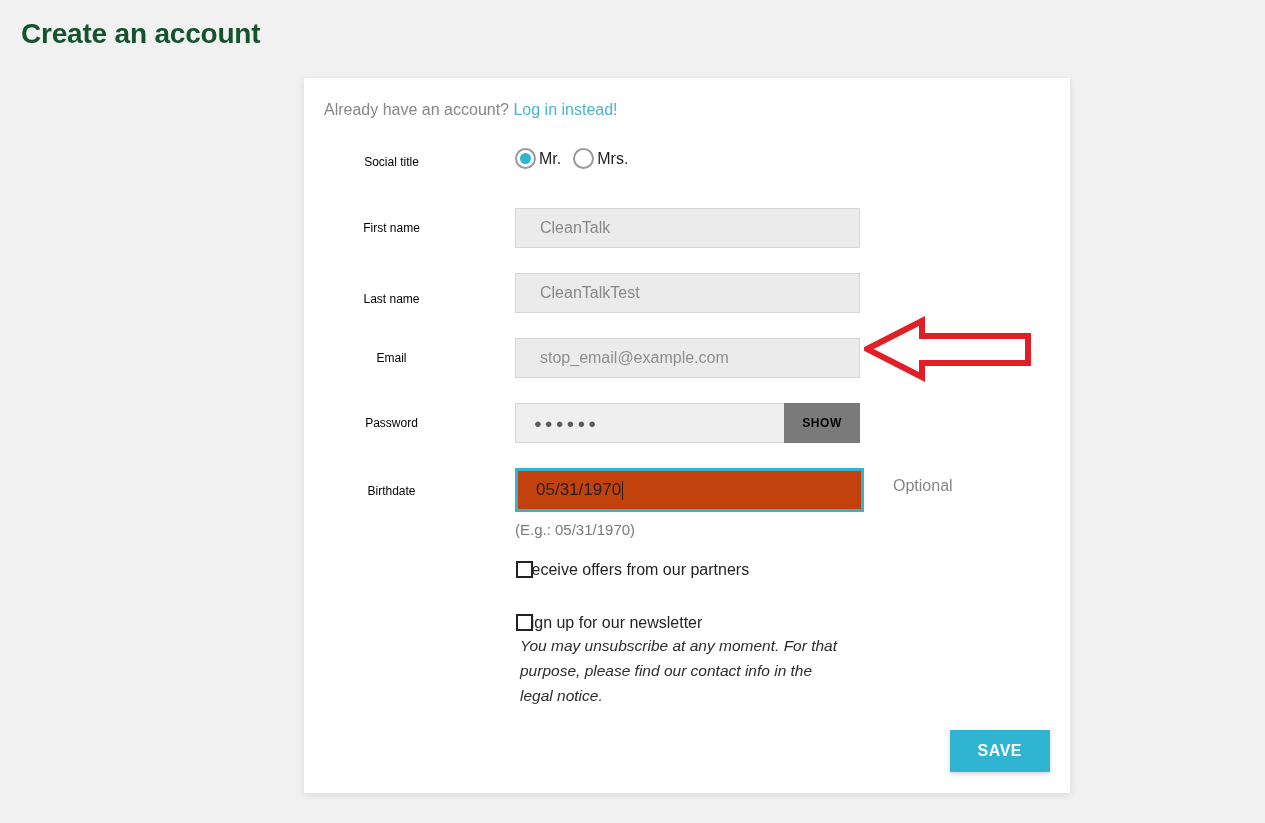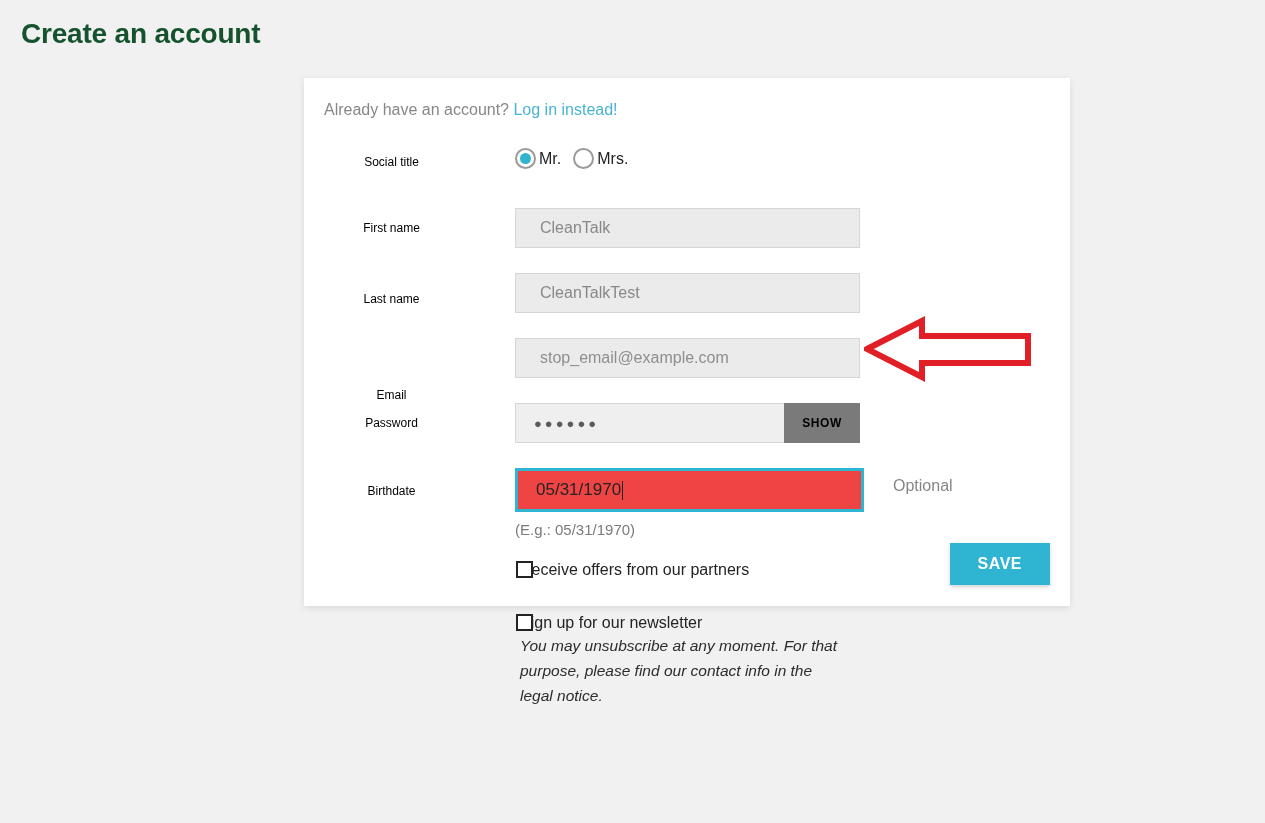--- a/index.html
+++ b/index.html
@@ -27,21 +27,21 @@
     letter-spacing: -0.2px;
     line-height: 30px;
   }
 
   
   .card {
     position: absolute;
     left: 304px;
     top: 78px;
     width: 766px;
-    height: 528px;
+    height: 715px;
     background: #ffffff;
     box-shadow: 0 2px 7px rgba(0,0,0,0.10);
     box-sizing: border-box;
   }
 
   .already-line {
     position: absolute;
     left: 20px;
     top: 21px;
     font-size: 16px;
@@ -170,21 +170,21 @@
     font-family: "Liberation Sans", sans-serif;
     display: flex;
     align-items: center;
     justify-content: center;
   }
 
   
   .input-focus {
     width: 349px;
     height: 44px;
-    background: #ef4444;
+    background: #c2410c;
     border: 3px solid #2fb5d2;
     box-sizing: border-box;
     font-size: 17px;
     color: #232323;
     padding: 0 18px;
     line-height: 38px;
     display: flex;
     align-items: center;
     font-family: "Liberation Sans", sans-serif;
   }
@@ -315,21 +315,21 @@
     </div>
 
     <div class="row">
       <div class="label" style="top:19px;">Last name</div>
       <div class="control" style="top:3px;">
         <input class="input" type="text" value="CleanTalkTest" style="">
       </div>
     </div>
 
     <div class="row">
-      <div class="label" style="top:13px;margin-top:37px;">Email</div>
+      <div class="label" style="top:13px;">Email</div>
       <div class="control" style="top:3px;">
         <input class="input" type="text" placeholder="stop_email@example.com" style="">
       </div>
     </div>
 
     <div class="row">
       <div class="label" style="top:13px;">Password</div>
       <div class="control" style="top:3px;">
         <div class="pw-group">
           <div class="pw-dots">●●●●●●</div>

